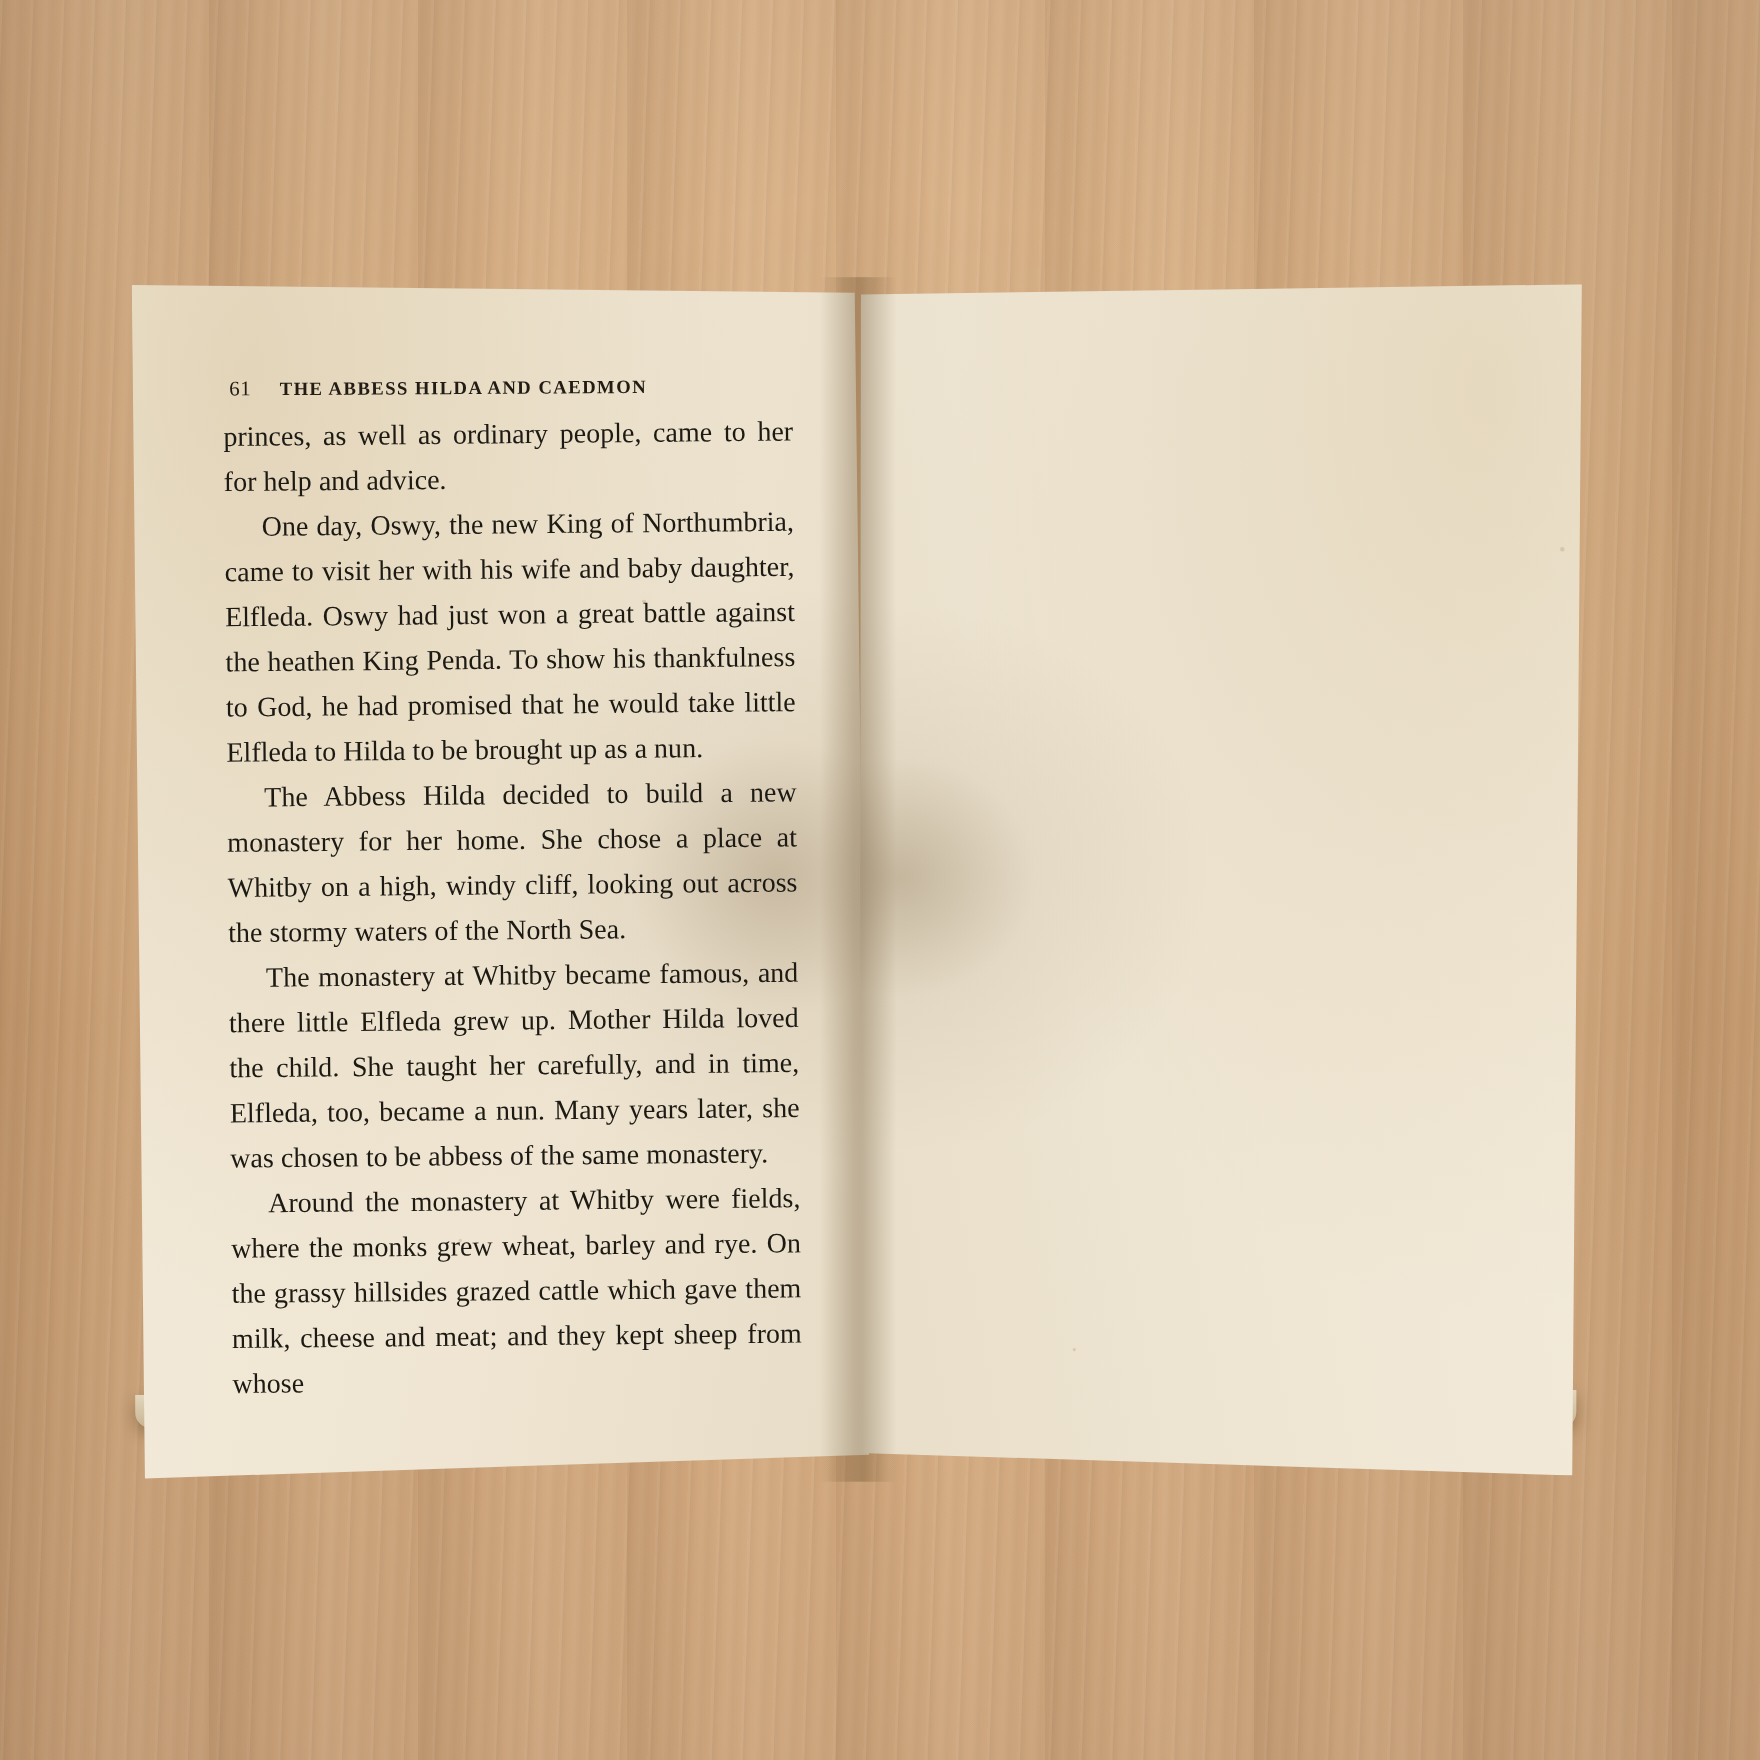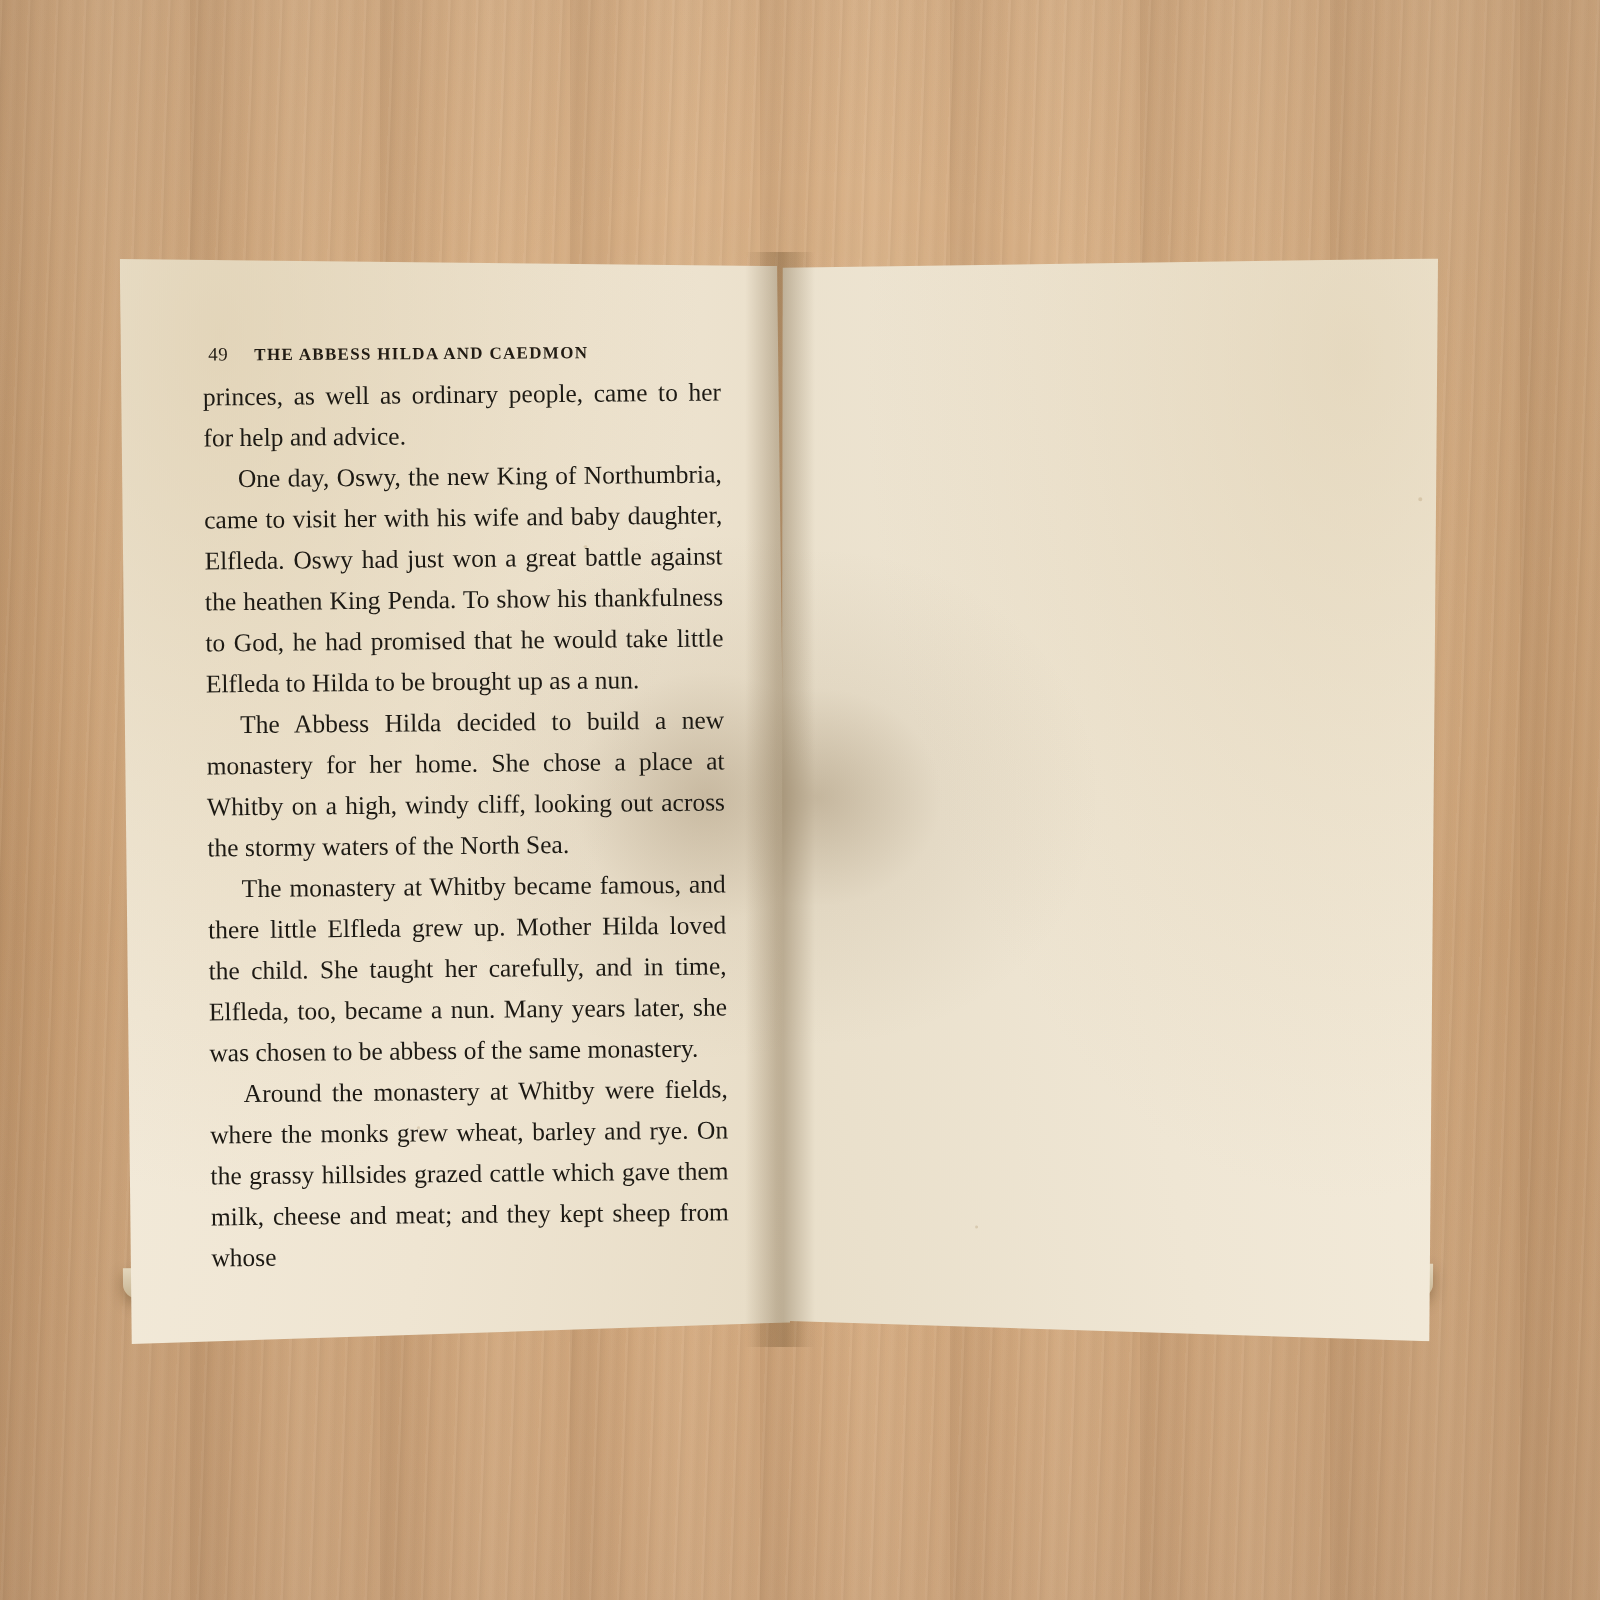--- a/index.html
+++ b/index.html
@@ -196,21 +196,21 @@
 <div id="desk"></div>
 
 <div id="book">
 
   <div class="block-edge" id="edge-left"></div>
   <div class="block-edge" id="edge-right"></div>
 
   <div class="page" id="page-left">
     <div class="page-inner">
       <div class="running-head-row">
-        <span class="folio-top">49</span>
+        <span class="folio-top">61</span>
         <span class="running-head">THE ABBESS HILDA AND CAEDMON</span>
       </div>
 
       <div class="col" id="left-col">
         <p>princes, as well as ordinary people, came to her for help and advice.</p>
         <p class="ind">One day, Oswy, the new King of Northumbria, came to visit her with his wife and baby daughter, Elfleda.  Oswy had just won a great battle against the heathen King Penda.  To show his thankfulness to God, he had promised that he would take little Elfleda to Hilda to be brought up as a nun.</p>
         <p class="ind">The Abbess Hilda decided to build a new monastery for her home.  She chose a place at Whitby on a high, windy cliff, looking out across the stormy waters of the North Sea.</p>
         <p class="ind">The monastery at Whitby became famous, and there little Elfleda grew up. Mother Hilda loved the child.  She taught her carefully, and in time, Elfleda, too, became a nun.  Many years later, she was chosen to be abbess of the same monastery.</p>
         <p class="ind">Around the monastery at Whitby were fields, where the monks grew wheat, barley and rye.  On the grassy hillsides grazed cattle which gave them milk, cheese and meat; and they kept sheep from whose</p>
       </div>

